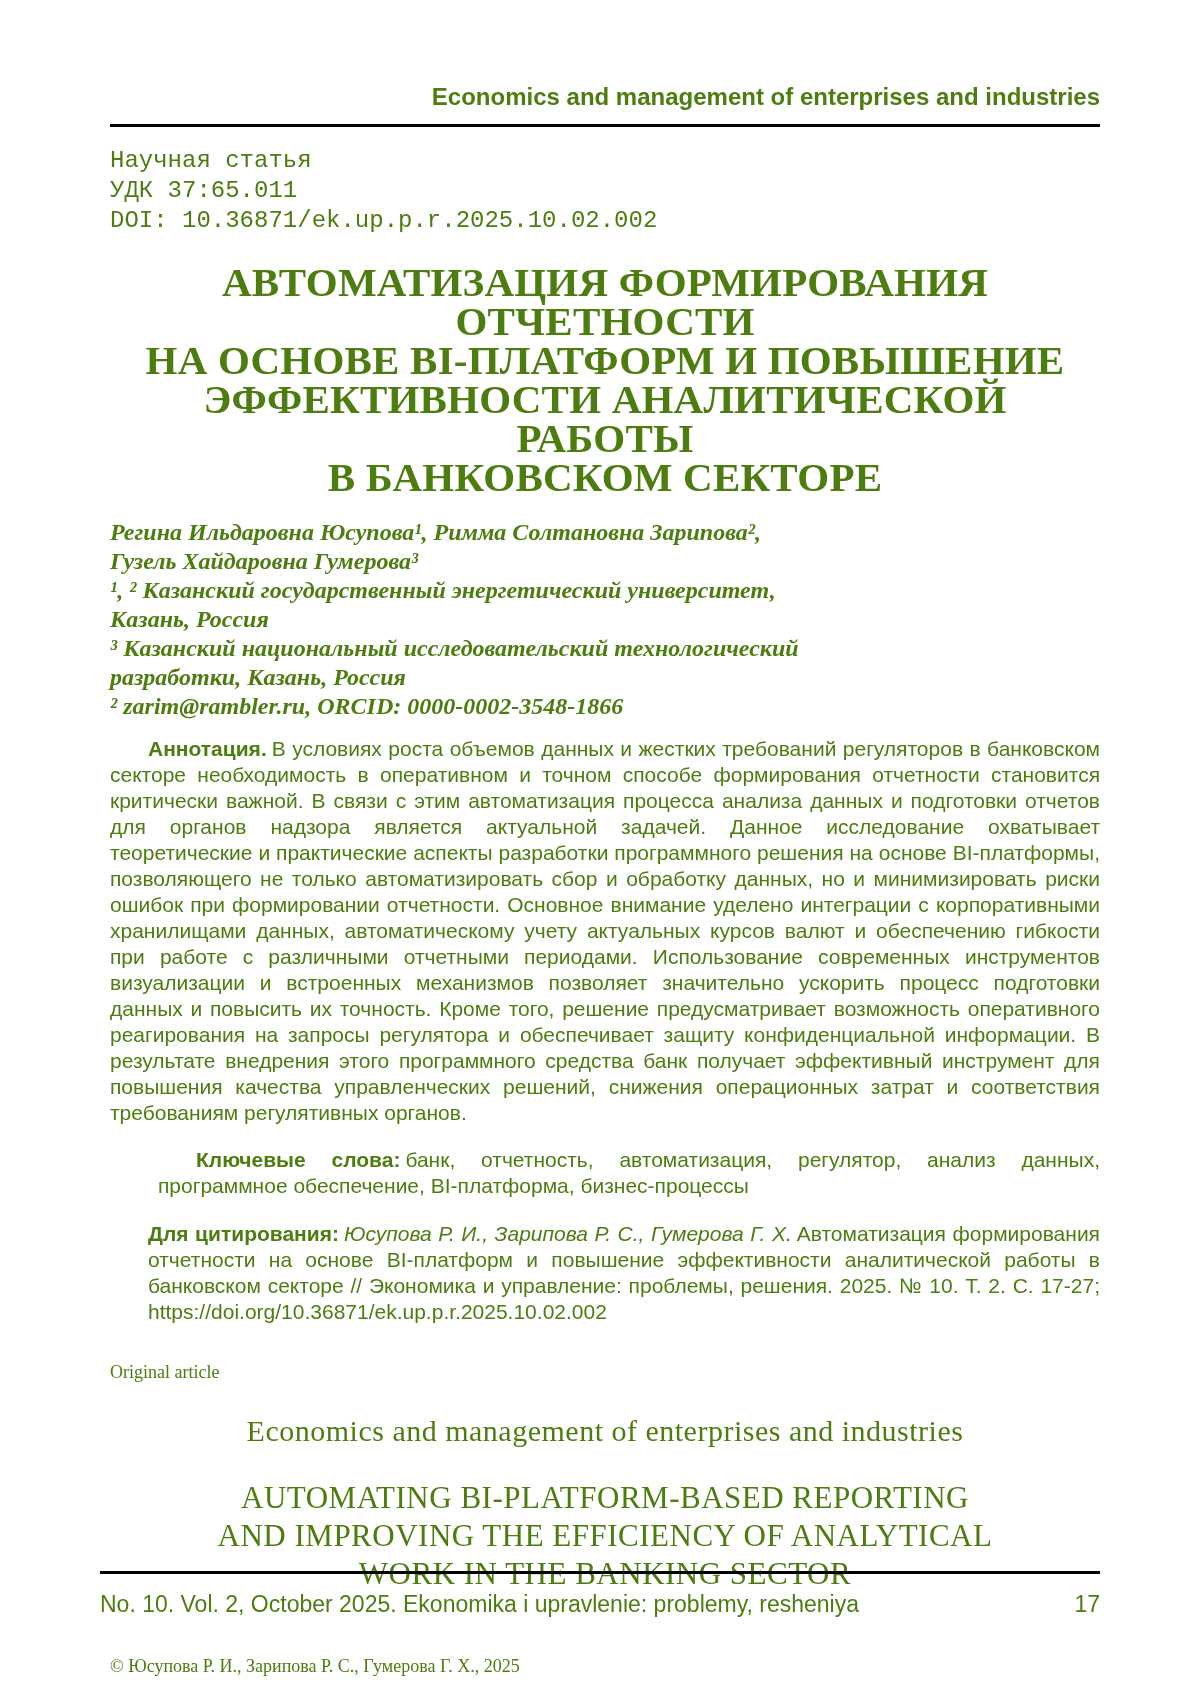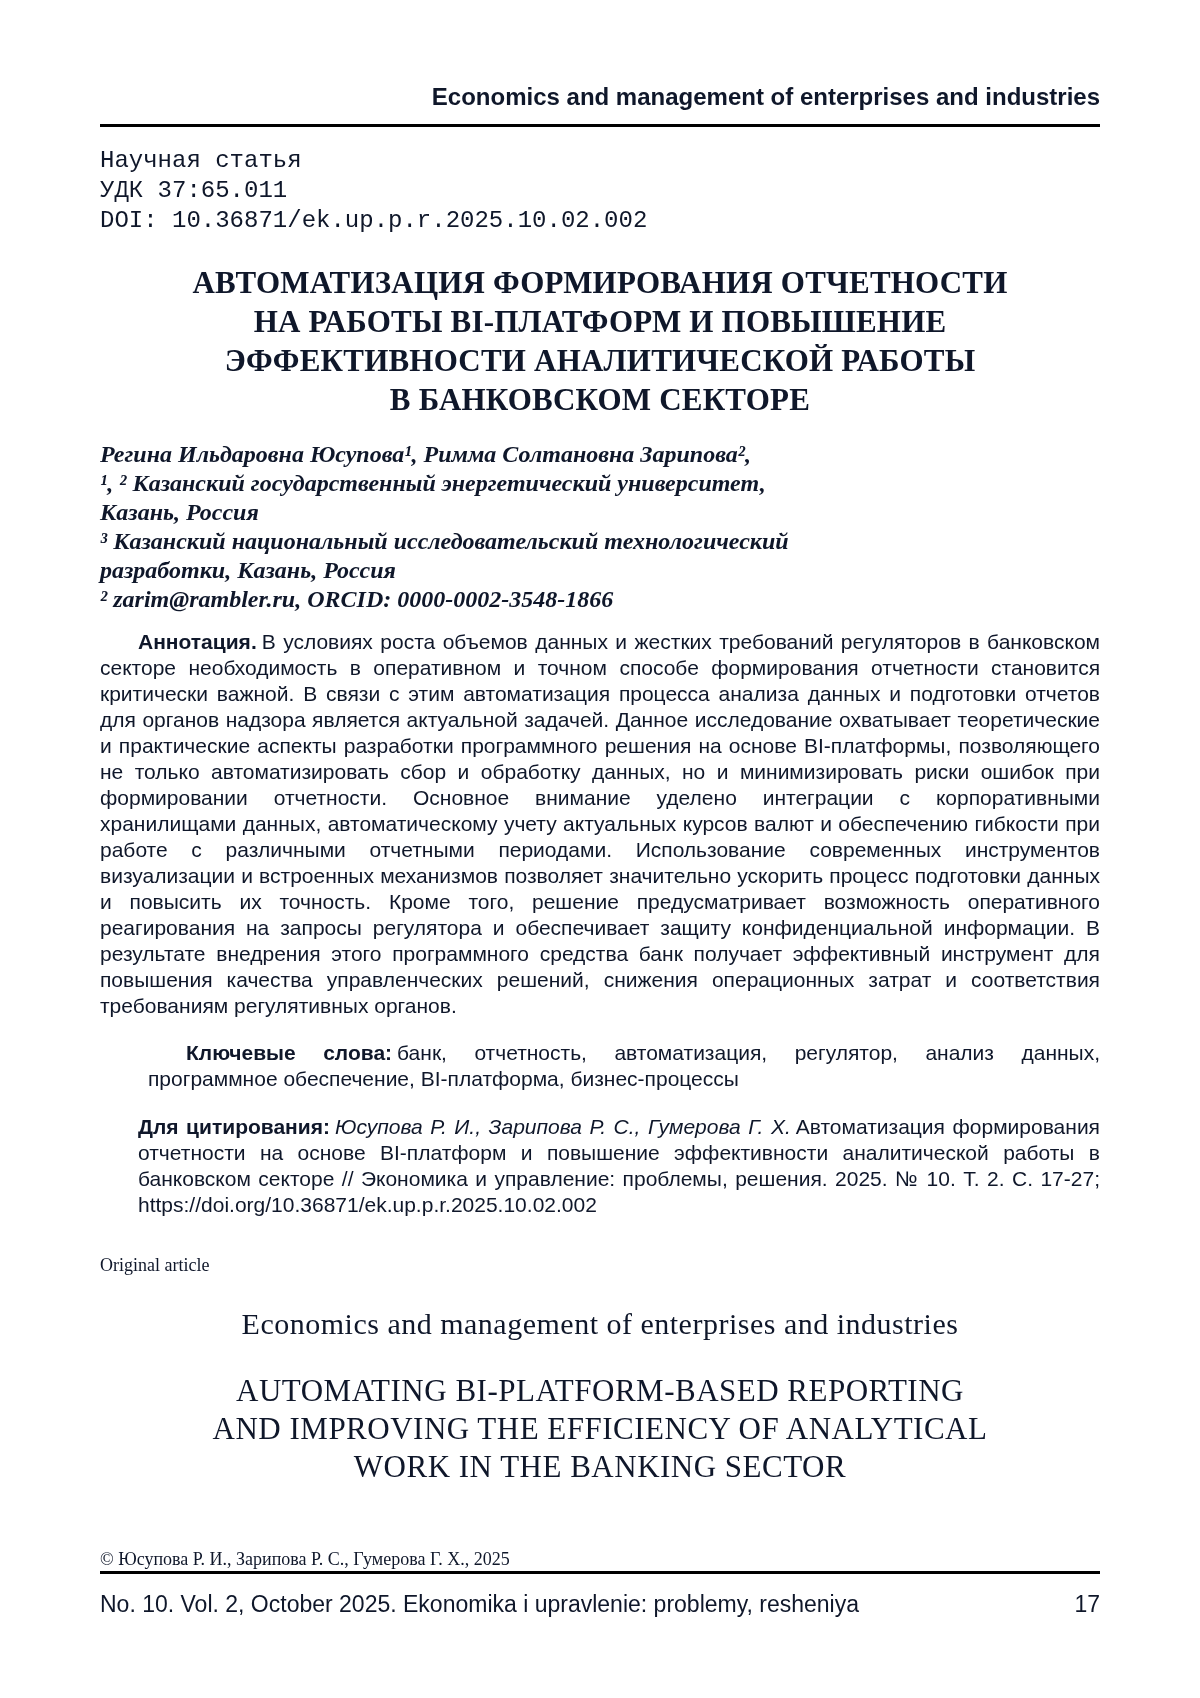--- a/index.html
+++ b/index.html
@@ -5,24 +5,25 @@
   html, body {
     margin: 0;
     padding: 0;
     background: #ffffff;
   }
   .page {
     position: relative;
     width: 1200px;
     height: 1698px;
     background: #ffffff;
-    color: #0f172a;
+    color: #4d7c0f;
     font-family: "Liberation Serif", serif;
     box-sizing: border-box;
     overflow: hidden;
+    padding-left: 10px;
   }
   .content {
     padding: 0 100px;
   }
   
   .running-head {
     padding-top: 84px;
     padding-bottom: 15px;
     border-bottom: 3px solid #000000;
     text-align: right;
@@ -36,21 +37,21 @@
     margin-top: 19px;
     font-size: 24px;
     line-height: 30px;
     font-family: Liberation Mono, monospace;
   }
   
   .title-ru {
     margin-top: 27px;
     text-align: center;
     font-weight: 700;
-    font-size: 31px;
+    font-size: 41px;
     line-height: 39px;
     letter-spacing: 0.2px;
   }
   
   .authors {
     margin-top: 21px;
     font-weight: 700;
     font-style: italic;
     font-size: 24px;
     line-height: 29px;
@@ -132,27 +133,28 @@
     </div>
 
     <div class="meta">
       <div>Научная статья</div>
       <div>УДК 37:65.011</div>
       <div>DOI: 10.36871/ek.up.p.r.2025.10.02.002</div>
     </div>
 
     <div class="title-ru">
       <div>АВТОМАТИЗАЦИЯ ФОРМИРОВАНИЯ ОТЧЕТНОСТИ</div>
-      <div>НА РАБОТЫ BI-ПЛАТФОРМ И ПОВЫШЕНИЕ</div>
+      <div>НА ОСНОВЕ BI-ПЛАТФОРМ И ПОВЫШЕНИЕ</div>
       <div>ЭФФЕКТИВНОСТИ АНАЛИТИЧЕСКОЙ РАБОТЫ</div>
       <div>В БАНКОВСКОМ СЕКТОРЕ</div>
     </div>
 
     <div class="authors">
       <div>Регина Ильдаровна Юсупова¹, Римма Солтановна Зарипова²,</div>
+      <div>Гузель Хайдаровна Гумерова³</div>
       <div>¹, ² Казанский государственный энергетический университет,</div>
       <div>Казань, Россия</div>
       <div>³ Казанский национальный исследовательский технологический</div>
       <div>разработки, Казань, Россия</div>
       <div>² zarim@rambler.ru, ORCID: 0000-0002-3548-1866</div>
     </div>
 
     <p class="abstract"><span class="para-label">Аннотация.</span><span>В условиях роста объемов данных и жестких требований регуляторов в банковском секторе необходимость в оперативном и точном способе формирования отчетности становится критически важной. В связи с этим автоматизация процесса анализа данных и подготовки отчетов для органов надзора является актуальной задачей. Данное исследование охватывает теоретические и практические аспекты разработки программного решения на основе BI-платформы, позволяющего не только автоматизировать сбор и обработку данных, но и минимизировать риски ошибок при формировании отчетности. Основное внимание уделено интеграции с корпоративными хранилищами данных, автоматическому учету актуальных курсов валют и обеспечению гибкости при работе с различными отчетными периодами. Использование современных инструментов визуализации и встроенных механизмов позволяет значительно ускорить процесс подготовки данных и повысить их точность. Кроме того, решение предусматривает возможность оперативного реагирования на запросы регулятора и обеспечивает защиту конфиденциальной информации. В результате внедрения этого программного средства банк получает эффективный инструмент для повышения качества управленческих решений, снижения операционных затрат и соответствия требованиям регулятивных органов.</span></p>
 
     <p class="keywords"><span class="para-label">Ключевые слова:</span><span>банк, отчетность, автоматизация, регулятор, анализ данных, программное обеспечение, BI-платформа, бизнес-процессы</span></p>

